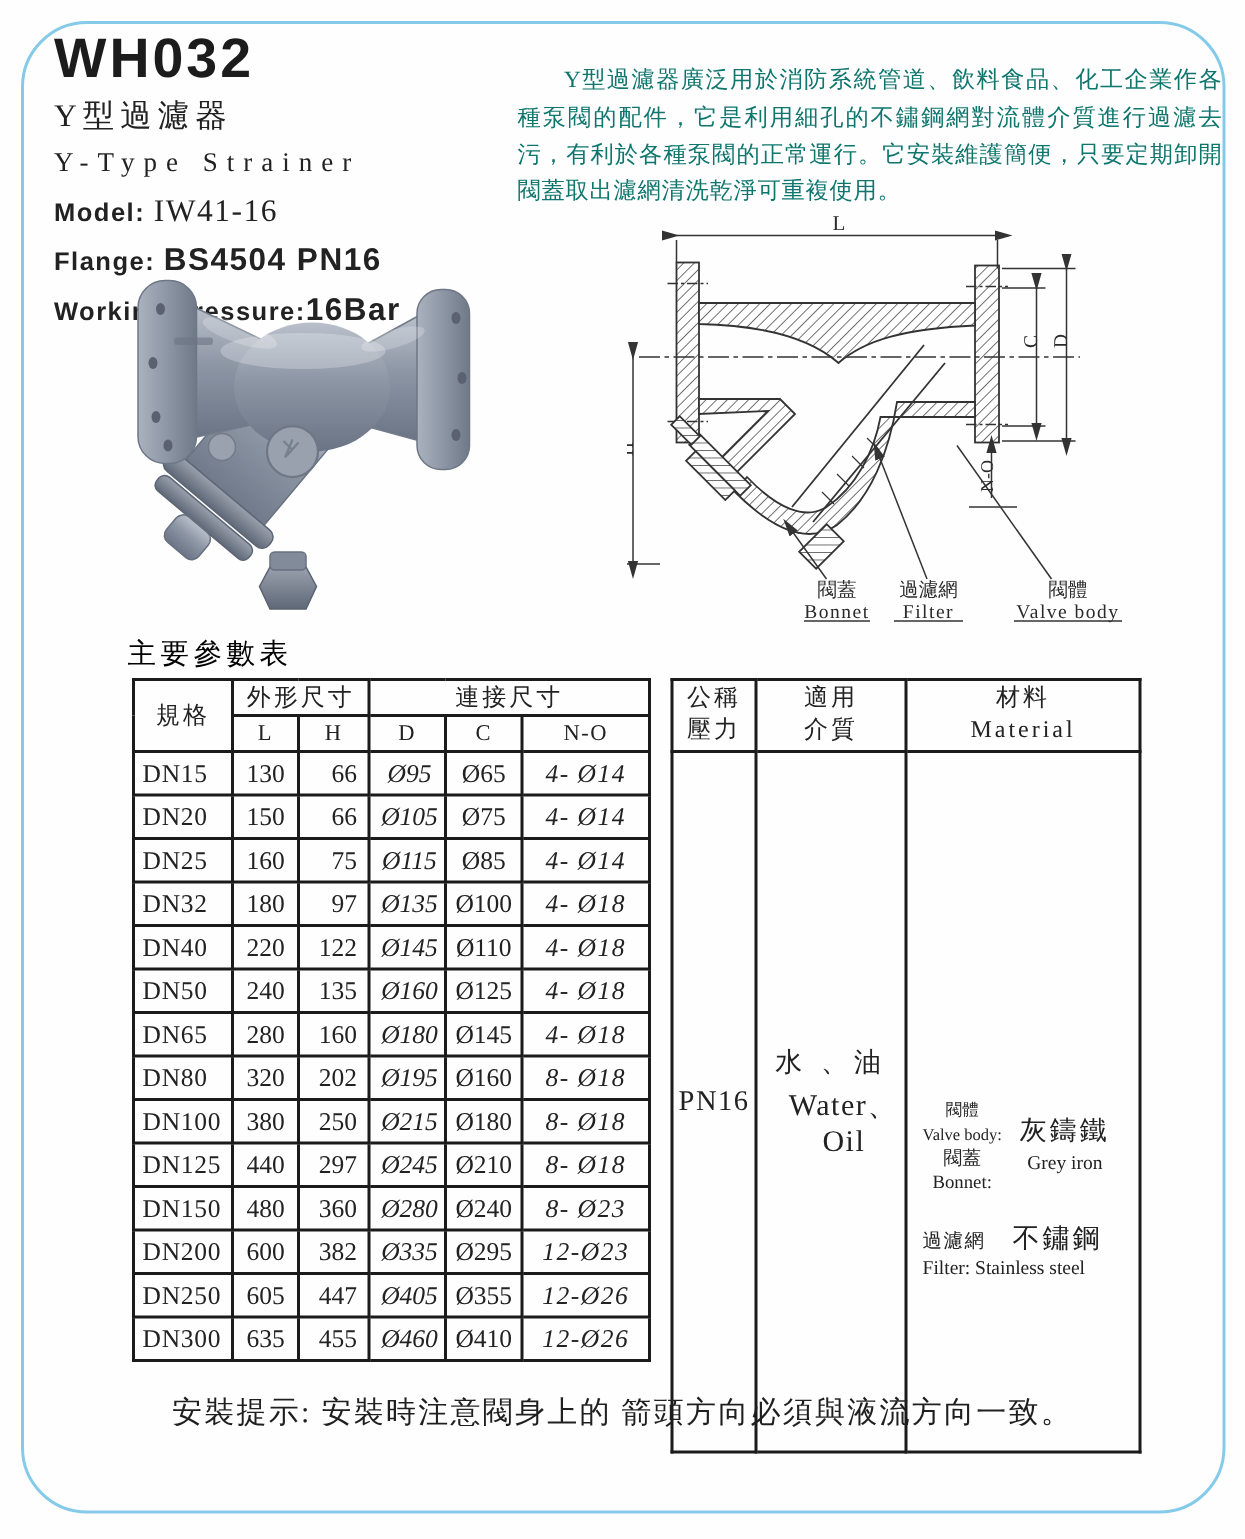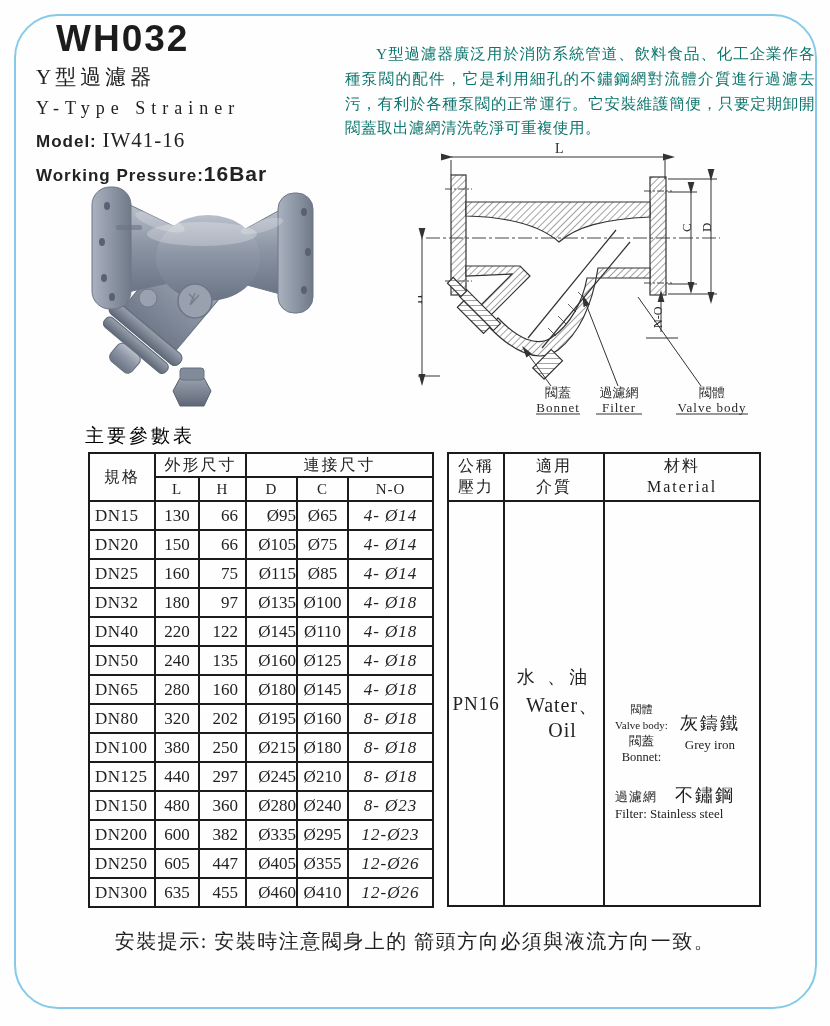--- a/index.html
+++ b/index.html
@@ -3,21 +3,21 @@
 <meta charset="utf-8">
 <style>
   html,body{margin:0;padding:0;background:#ffffff;}
   .page{position:relative;width:830px;height:1026px;background:#fefefe;overflow:hidden;
         font-family:"Liberation Sans",sans-serif;color:#222;}
   .frame{position:absolute;left:14px;top:14px;width:799px;height:991px;
          border:2px solid #85cbe9;border-radius:44px;pointer-events:none;}
 
   
   .hdr{position:absolute;left:36px;top:20px;}
-  .code{font-size:37px;font-weight:700;letter-spacing:2px;color:#1c1c1c;line-height:1.05;margin-left:20px;}
+  .code{font-size:37px;font-weight:700;letter-spacing:2px;color:#1c1c1c;line-height:1.05;}
   .title-zh{font-size:21px;letter-spacing:4px;margin-top:4px;font-family:"Liberation Serif",serif;}
   .title-en{font-size:18px;letter-spacing:6px;margin-top:7px;font-family:"Liberation Serif",serif;}
   .spec-line{margin-top:9px;font-size:17px;font-weight:700;letter-spacing:1px;white-space:nowrap;}
   .spec-line .val-serif{font-family:"Liberation Serif",serif;font-weight:400;font-size:21px;letter-spacing:1px;}
   .spec-line .val-big{font-size:21px;font-weight:700;letter-spacing:1px;}
 
   
   .desc{position:absolute;left:345px;top:42px;width:470px;
         font-family:"Liberation Serif",serif;font-size:15.5px;line-height:1.6;
         text-align:justify;text-indent:2em;color:#0f766e;letter-spacing:0.5px;}
@@ -28,28 +28,28 @@
   .drawing text{font-family:"Liberation Serif",serif;fill:#2a2a2a;}
 
   
   .tbl-title{position:absolute;left:85px;top:423px;font-size:19px;letter-spacing:3px;
              font-family:Liberation Serif, serif;color:#000000;}
   .tbl-wrap{position:absolute;left:88px;top:452px;display:flex;gap:13px;align-items:stretch;}
   table{border-collapse:collapse;table-layout:fixed;}
   th,td{border:2px solid #1b1b1b;padding:0;font-weight:400;overflow:hidden;}
   th{font-family:"Liberation Serif",serif;font-size:16px;letter-spacing:2px;}
   .t-left{width:344px;height:455px;}
-  .t-right{width:312px;height:455px;}
+  .t-right{width:312px;height:517px;}
   .t-left td{font-family:"Liberation Serif",serif;font-size:17px;height:27px;line-height:1;}
   .t-left .hrow th{height:22px;}
   .sub th{font-size:15px;letter-spacing:1px;}
   .col-0{text-align:left;padding-left:5px;letter-spacing:0.5px;}
   .col-1{text-align:center;}
   .col-2{text-align:right;padding-right:7px;}
-  .col-3{text-align:right;padding-left:3px;}
+  .col-3{text-align:center;padding-left:3px;font-style:italic;}
   .col-4{text-align:center;}
   .col-5{text-align:center;letter-spacing:1px;font-style:italic;}
   .t-right th{height:46px;font-size:16px;line-height:1.3;}
   .t-right td{vertical-align:middle;text-align:center;font-family:"Liberation Serif",serif;}
   .pn-cell{font-size:19px;letter-spacing:1px;}
   .medium-zh{font-size:18px;letter-spacing:4px;}
   .medium-en{font-size:20px;letter-spacing:1px;margin-top:3px;padding-left:17px;}
   .mat-cell{vertical-align:middle;}
   .mat{padding:116px 6px 0 10px;text-align:left;line-height:1.25;}
   .mat-row1{display:flex;align-items:center;gap:12px;}
@@ -73,20 +73,24 @@
 <div class="page">
   <div class="frame"></div>
 
   <div class="hdr">
     <div class="code">WH032</div>
     <div class="title-zh">Y型過濾器</div>
     <div class="title-en">Y-Type Strainer</div>
     <div class="spec-line">
       <span>Model:</span>
       <span class="val-serif">IW41-16</span>
+    </div>
+    <div class="spec-line">
+      <span>Flange:</span>
+      <span class="val-big">BS4504 PN16</span>
     </div>
     <div class="spec-line">
       <span>Working Pressure:</span><span class="val-big">16Bar</span>
     </div>
   </div>
 
   <div class="desc">Y型過濾器廣泛用於消防系統管道、飲料食品、化工企業作各種泵閥的配件，它是利用細孔的不鏽鋼網對流體介質進行過濾去污，有利於各種泵閥的正常運行。它安裝維護簡便，只要定期卸開閥蓋取出濾網清洗乾淨可重複使用。</div>
 
   <svg class="photo" width="312" height="242" viewBox="0 0 312 242">
     <defs>

